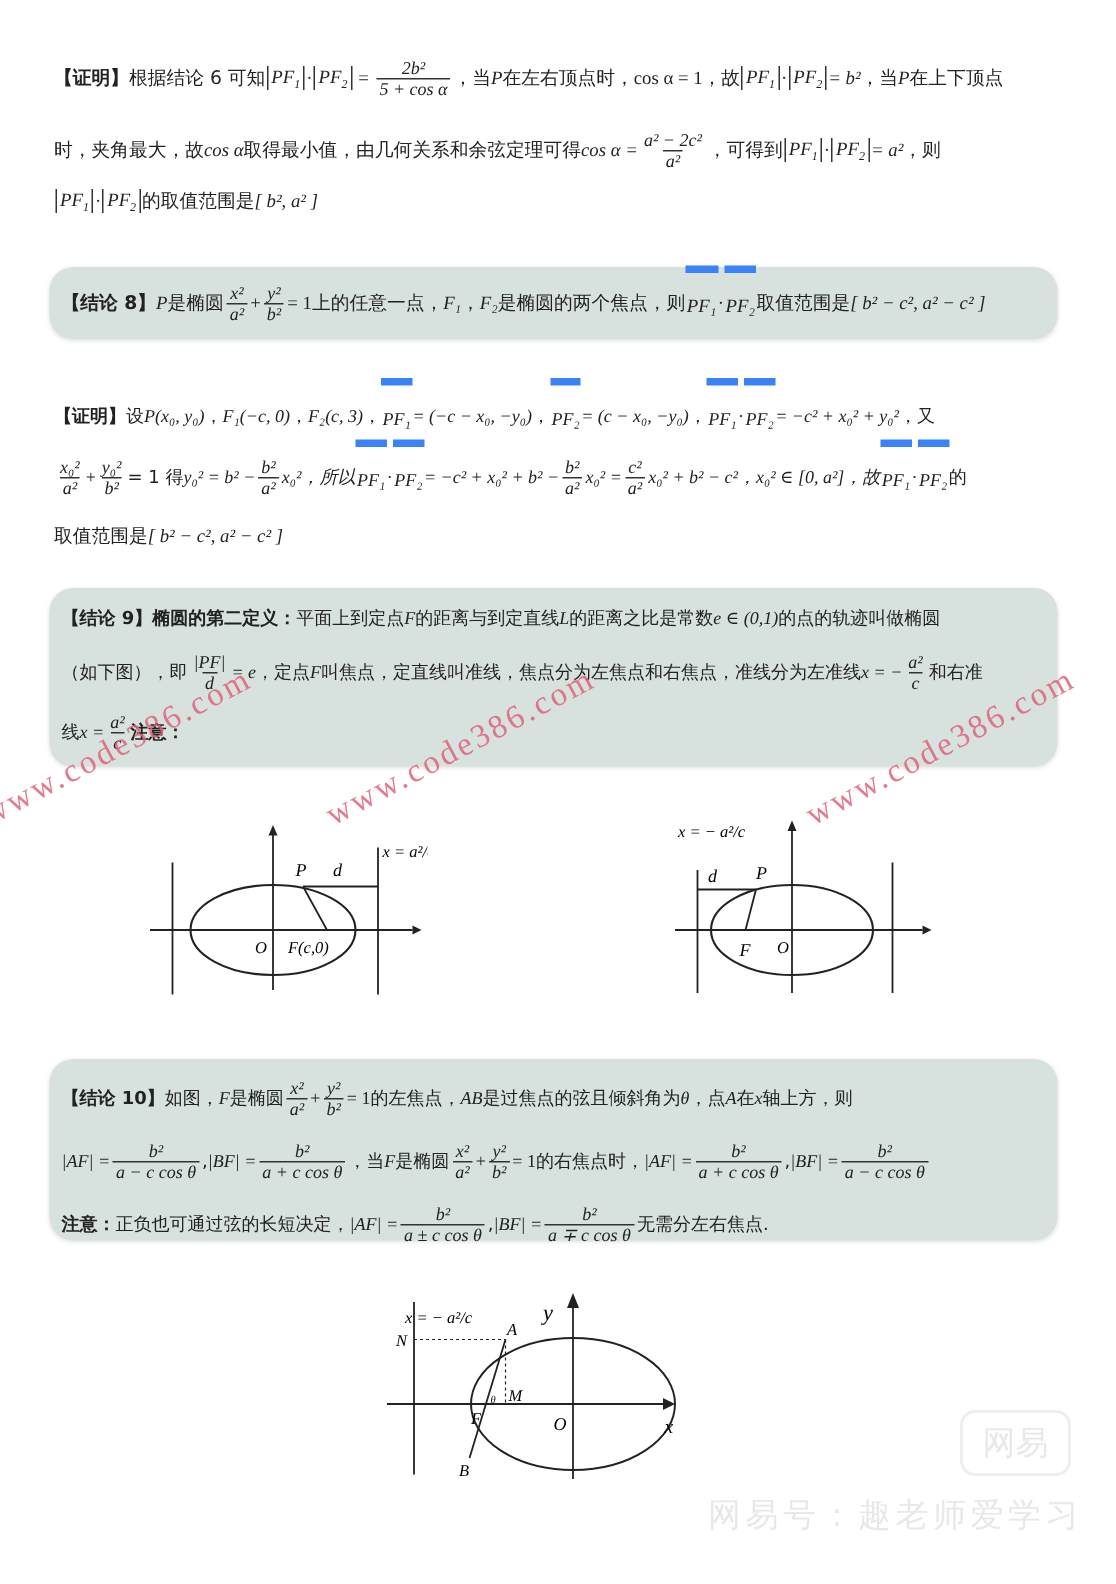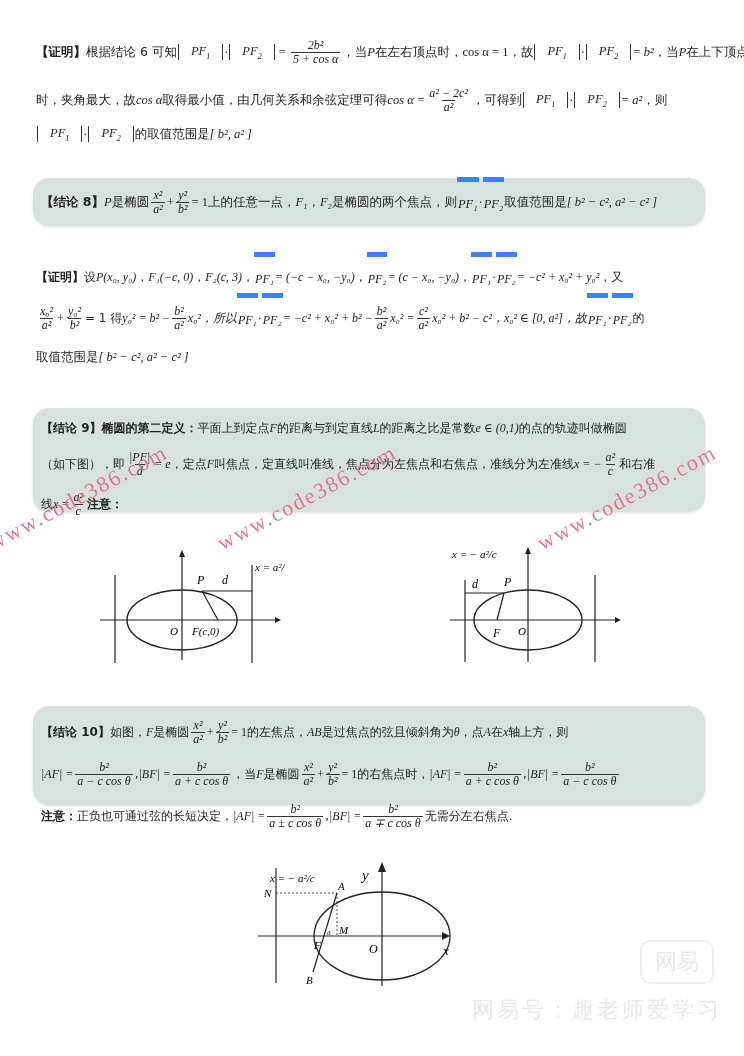--- a/index.html
+++ b/index.html
@@ -8,21 +8,21 @@
     font-family: "DejaVu Sans", "Liberation Sans", sans-serif;
     color: #222; font-size: 12.5px;
   }
   .m { font-family: "Liberation Serif", "DejaVu Serif", serif; font-style: italic; }
   .r { font-family: "Liberation Serif", "DejaVu Serif", serif; font-style: normal; }
   .b { font-weight: bold; }
   .line { position: absolute; left: 36px; white-space: nowrap; display: flex; align-items: center; }
   .frac { display: inline-flex; flex-direction: column; align-items: center; vertical-align: middle; margin: 0 2px; font-family: "Liberation Serif", serif; font-style: italic; font-size: 12px; line-height: 13px; }
   .frac .num { padding: 0 2px; }
   .frac .den { border-top: 1px solid #333; padding: 0 2px; }
-  .abs { border-left: 1px solid #333; border-right: 1px solid #333; padding: 0 12px; margin: 0 1px; font-family: "Liberation Serif", serif; font-style: italic; }
+  .abs { border-left: 1px solid #333; border-right: 1px solid #333; padding: 0 2px; margin: 0 1px; font-family: "Liberation Serif", serif; font-style: italic; }
   .vec { border-top: 5px solid #3b82f6; font-family: "Liberation Serif", serif; font-style: italic; padding: 15px 1px; }
   .box {
     position: absolute; left: 33px; width: 672px;
     background: #d7e1de; border-radius: 16px;
     box-shadow: 0 1px 3px rgba(0,0,0,0.12);
   }
   .box .line { left: 8px; }
   sup, sub { font-size: 8px; }
   .wm {
     position: absolute; color: #e0637b; font-family: "Liberation Serif", serif;
@@ -177,21 +177,21 @@
     <span class="r">·</span>
     <span class="vec">PF₂</span>
     <span>的</span>
   </div>
   <div class="line" style="top:345px;height:24px;">
     <span>取值范围是</span>
     <span class="m">[ b² − c², a² − c² ]</span>
   </div>
 </div>
 
-<div class="box" style="top:408px;height:104px;">
+<div class="box" style="top:392px;height:119px;">
   <div class="line" style="top:8px;height:24px;font-size:12px;">
     <span class="b">【结论 9】</span>
     <span class="b">椭圆的第二定义：</span>
     <span>平面上到定点</span>
     <span class="m">F</span>
     <span>的距离与到定直线</span>
     <span class="m">L</span>
     <span>的距离之比是常数</span>
     <span class="m">e ∈ (0,1)</span>
     <span>的点的轨迹叫做椭圆</span>
@@ -251,21 +251,21 @@
   <ellipse cx="88" cy="80" rx="54" ry="30" fill="none" stroke="#222" stroke-width="1.4"></ellipse>
   <line x1="25" y1="53" x2="64" y2="53" stroke="#222" stroke-width="1.2"></line>
   <line x1="64" y1="53" x2="57" y2="80" stroke="#222" stroke-width="1.2"></line>
   <text x="32" y="48" font-size="12">d</text>
   <text x="64" y="46" font-size="12">P</text>
   <text x="53" y="97" font-size="12">F</text>
   <text x="78" y="95" font-size="11">O</text>
   <text x="12" y="18" font-size="11">x = − a²/c</text>
 </svg>
 
-<div class="box" style="top:706px;height:99px;">
+<div class="box" style="top:706px;height:121px;">
   <div class="line" style="top:6px;height:40px;font-size:12px;">
     <span class="b">【结论 10】</span>
     <span>如图，</span>
     <span class="m">F</span>
     <span>是椭圆</span>
     <span class="frac">
         <span class="num">x²</span>
         <span class="den">a²</span>
       </span>
     <span class="r">+</span>

